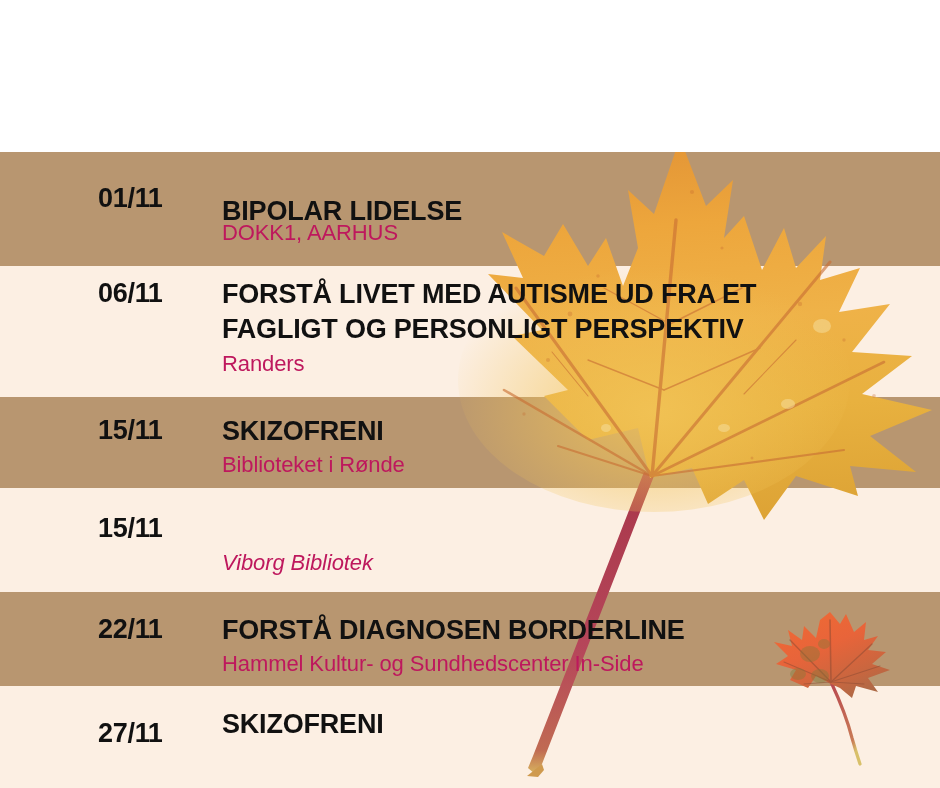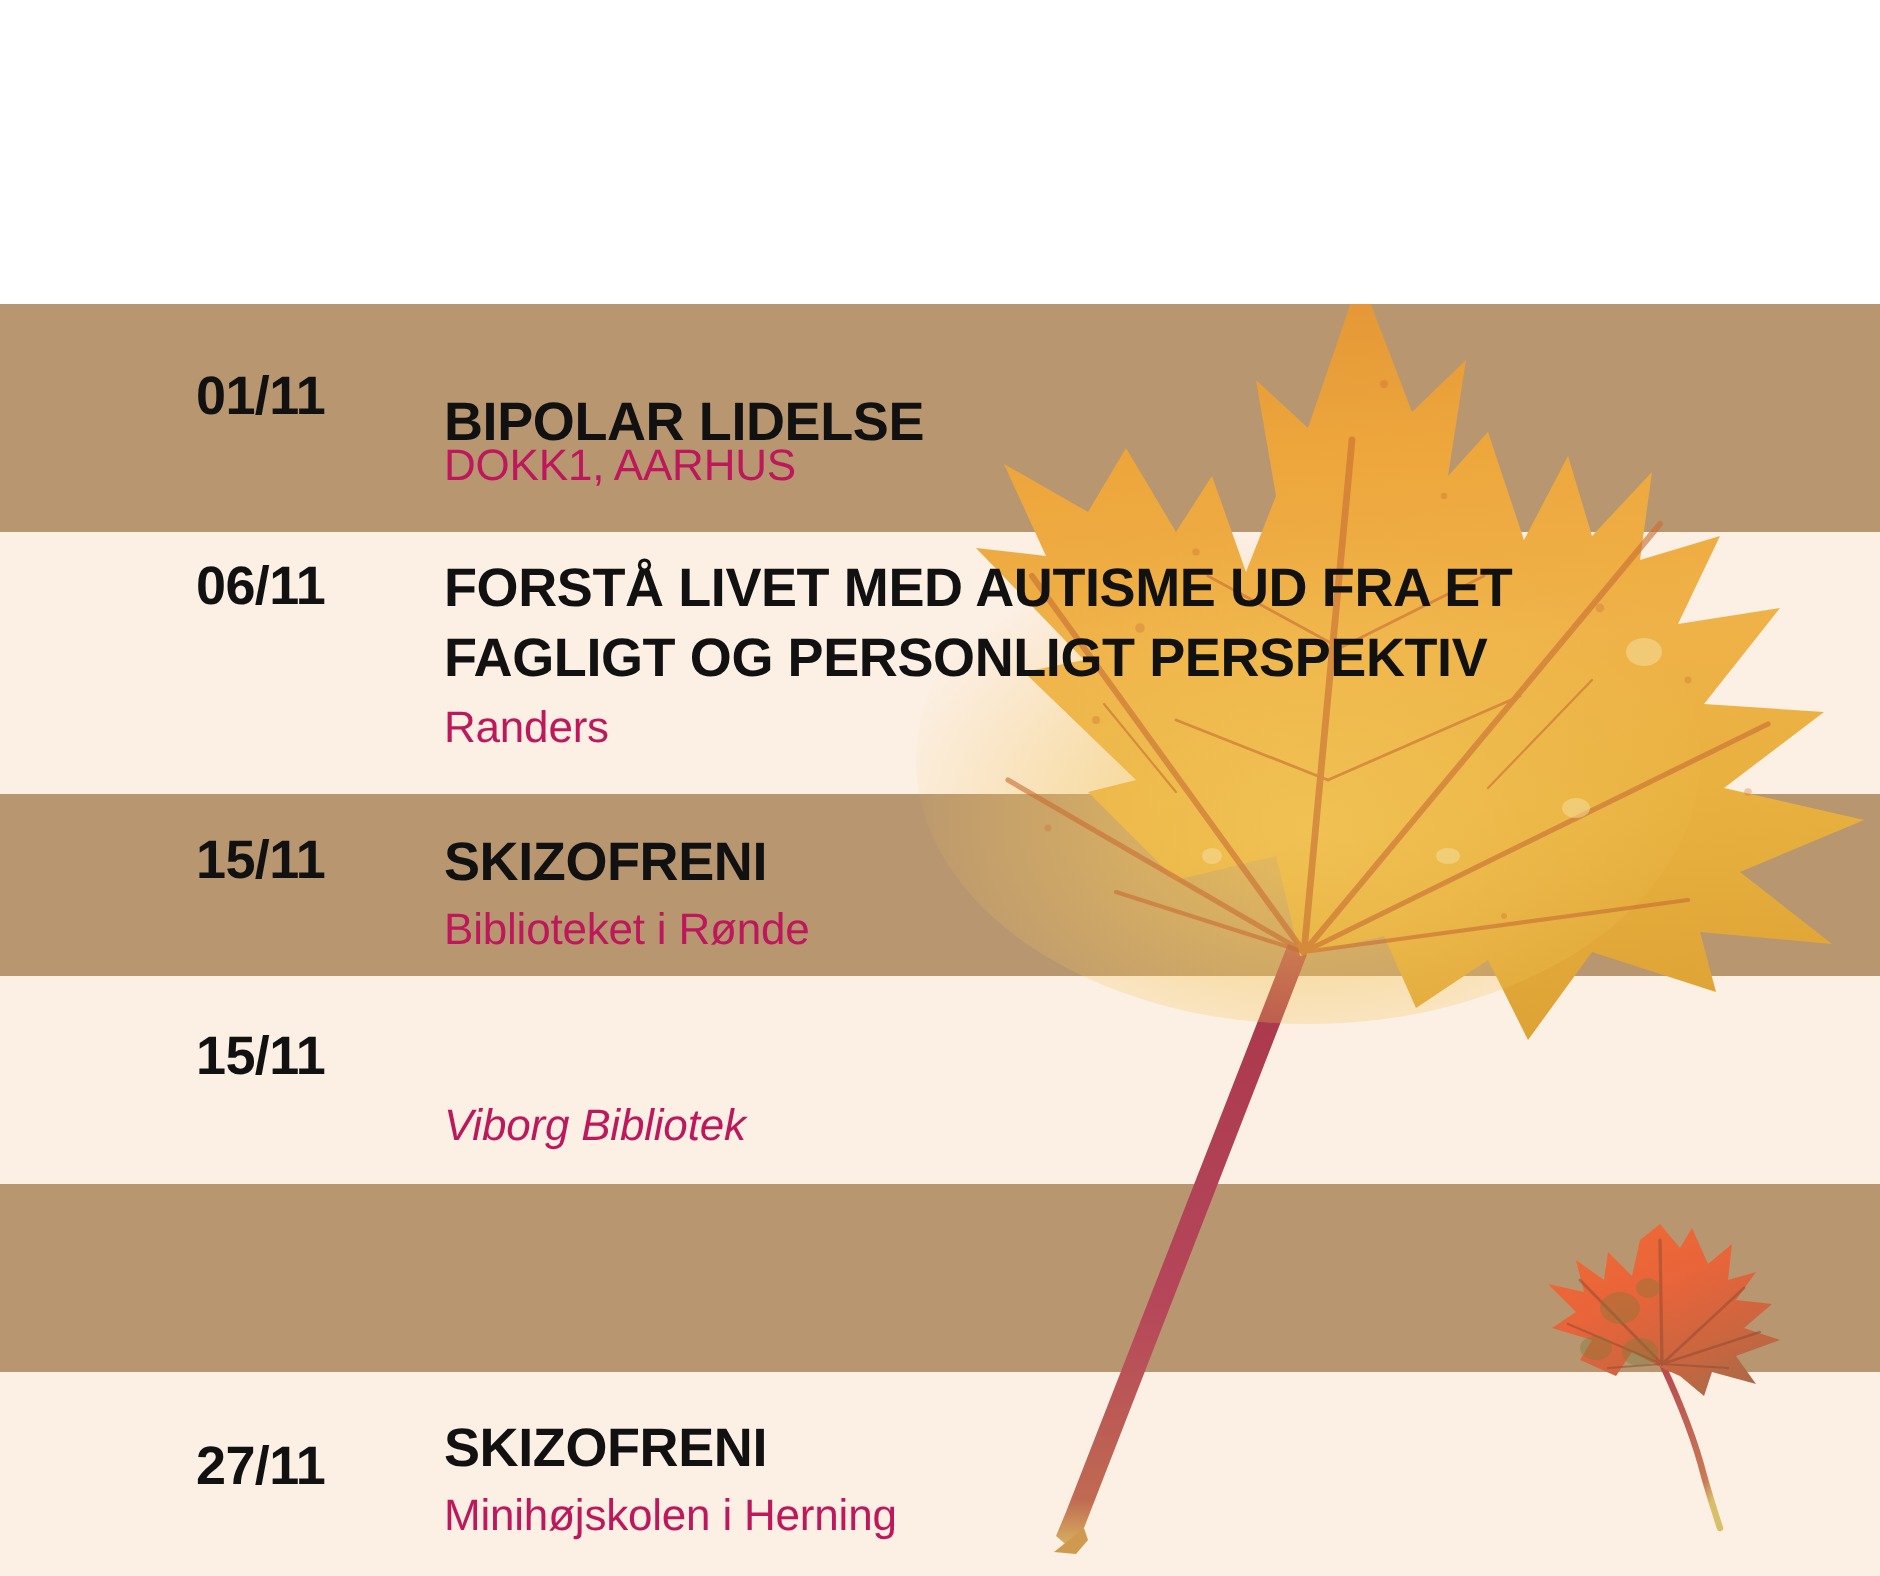--- a/index.html
+++ b/index.html
@@ -272,24 +272,30 @@
       </div>
     </div>
 
     <div class="row" style="top:336px;height:104px;background:transparent;">
       <div class="row-inner">
         <div class="date" style="top:25px;">15/11</div>
         <div class="ev-place" style="top:62px;font-style:italic;">Viborg Bibliotek</div>
       </div>
     </div>
 
+    <div class="row" style="top:440px;height:94px;background:transparent;">
+      <div class="row-inner">
+        <div class="date" style="top:22px;">22/11</div>
+        <div class="ev-title" style="top:21px;">FORSTÅ DIAGNOSEN BORDERLINE</div>
+        <div class="ev-place" style="top:59px;">Hammel Kultur- og Sundhedscenter In-Side</div>
+      </div>
+    </div>
 
     <div class="row" style="top:534px;height:102px;background:transparent;">
       <div class="row-inner">
         <div class="date" style="top:32px;">27/11</div>
         <div class="ev-title" style="top:21px;">SKIZOFRENI</div>
-        <div class="ev-place" style="top:59px;">Minihøjskolen i Herning</div>
       </div>
     </div>
 
   </div>
 
 </div>
 
 </body></html>

